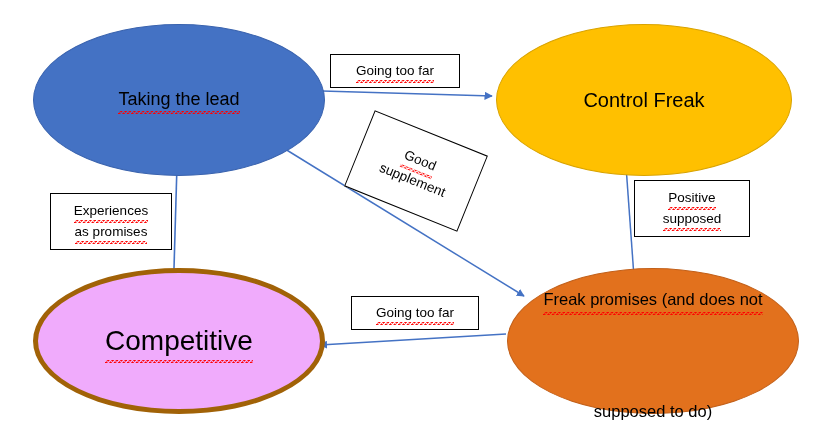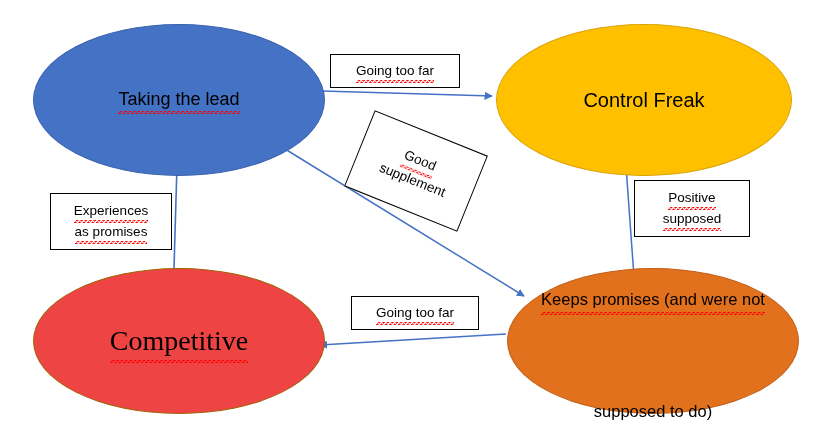--- a/index.html
+++ b/index.html
@@ -36,21 +36,21 @@
   }
   .node-label {
     color: #000000;
     line-height: 1.30;
     padding: 0 10px;
     white-space: pre-line;
   }
 
   .node-blue   { background: #4472C4; border: 1px solid #3a63ae; }
   .node-amber  { background: #FFC000; border: 1px solid #d9a300; }
-  .node-green  { background: #ef4444; border: 1px solid #a16207; font-family: Liberation Serif, serif; }
+  .node-green  { background: #f0abfc; border: 5px solid #a16207; }
   .node-orange { background: #E2711D; border: 1px solid #c2601a; }
 
   #node-taking-the-lead { left: 33px;  top: 24px;  width: 292px; height: 152px; }
   #node-control-freak   { left: 496px; top: 24px;  width: 296px; height: 152px; }
   #node-competitive     { left: 33px;  top: 268px; width: 292px; height: 146px; }
   #node-keeps-promises  { left: 507px; top: 268px; width: 292px; height: 146px; }
 
   #node-taking-the-lead .node-label { font-size: 18px; }
   #node-control-freak   .node-label { font-size: 20px; }
   #node-competitive     .node-label { font-size: 28px; }
@@ -130,21 +130,21 @@
   <div class="node node-amber" id="node-control-freak">
     <div class="node-label">Control Freak</div>
   </div>
 
   <div class="node node-green" id="node-competitive">
     <div class="node-label"><span class="sp">Competitive</span></div>
   </div>
 
   <div class="node node-orange" id="node-keeps-promises">
     <div class="node-label">
-      <span class="sp">Keeps promises (and were not</span><br>
+      <span class="sp">Freak promises (and does not</span><br>
       <br>
       <span class="sp">supposed to do)</span>
     </div>
   </div>
 
   <div class="edge-label" id="label-going-too-far-top">
     <span class="sp">Going too far</span>
   </div>
 
   <div class="edge-label" id="label-good-supplement">

